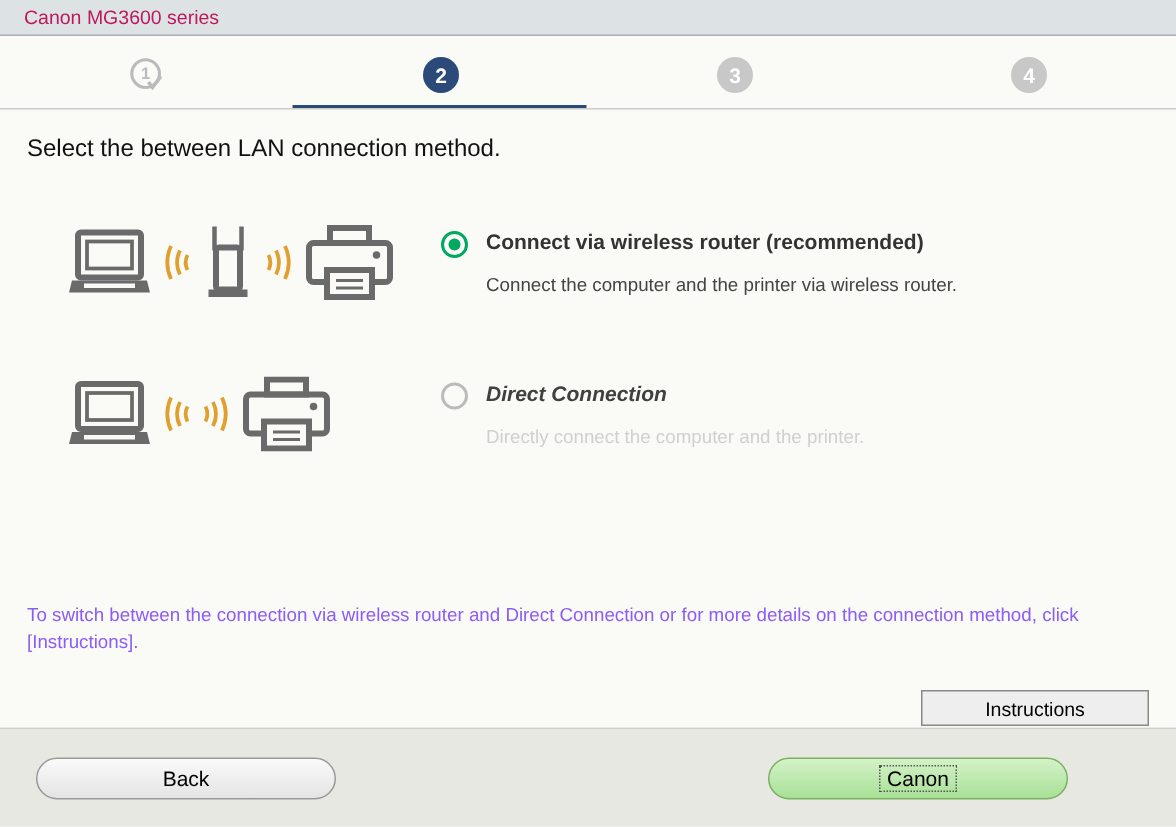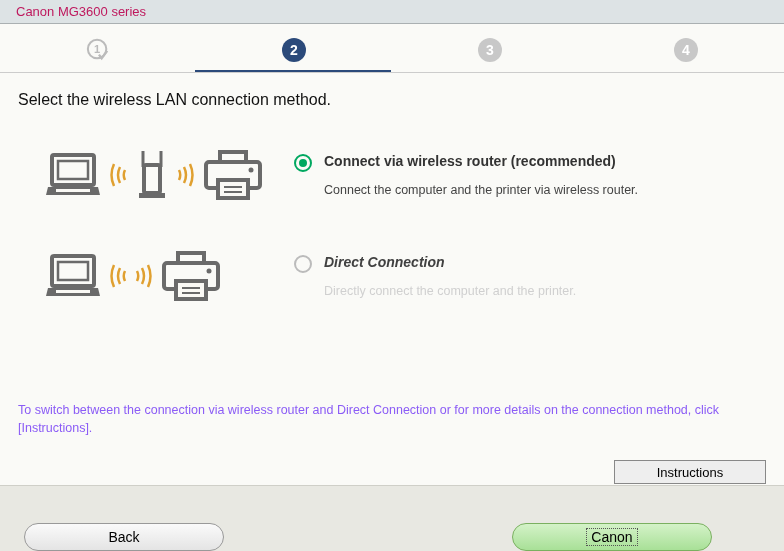--- a/index.html
+++ b/index.html
@@ -127,21 +127,21 @@
     border: 1px solid #888;
     font-size: 13px;
     cursor: pointer;
     text-align: center;
   }
   .footer {
     background: #e8e8e2;
     border-top: 1px solid #cfcfc8;
     height: 66px;
     display: flex;
-    align-items: flex-end;
+    align-items: center;
     justify-content: space-between;
     padding: 0 72px 0 24px;
   }
   .btn-nav {
     width: 200px;
     height: 28px;
     border-radius: 14px;
     border: 1px solid #999;
     font-size: 14px;
     cursor: pointer;
@@ -183,21 +183,21 @@
     <div class="step pending">
         <span>3</span>
       </div>
     <div class="step pending">
         <span>4</span>
       </div>
     <div class="step-underline" style="left:195px; width:196px;"></div>
   </div>
   <div class="steps-divider"></div>
 
-  <div class="heading">Select the wireless LAN connection method.</div>
+  <div class="heading">Select the between LAN connection method.</div>
 
   <div class="options">
 
     <div class="option-row">
       <div class="illust">
         <svg class="icon-laptop" viewBox="0 0 58 48">
             <rect x="8" y="4" width="42" height="30" rx="2" fill="none" stroke="#6a6a6a" stroke-width="4"></rect>
             <rect x="14" y="10" width="30" height="18" fill="none" stroke="#6a6a6a" stroke-width="2.5"></rect>
             <path d="M4 36 h50 l2 8 h-54 z" fill="#6a6a6a"></path>
             <rect x="12" y="38" width="34" height="3" fill="#faf9f5"></rect>

